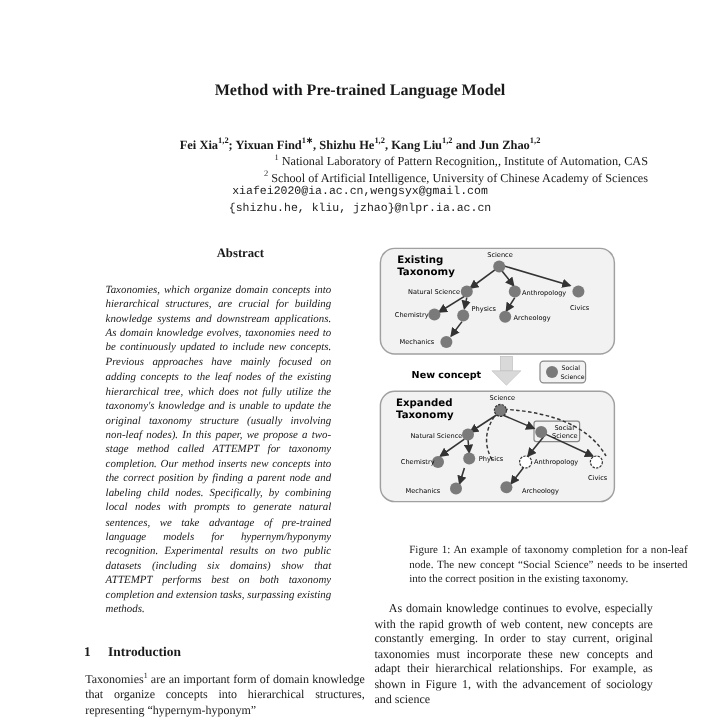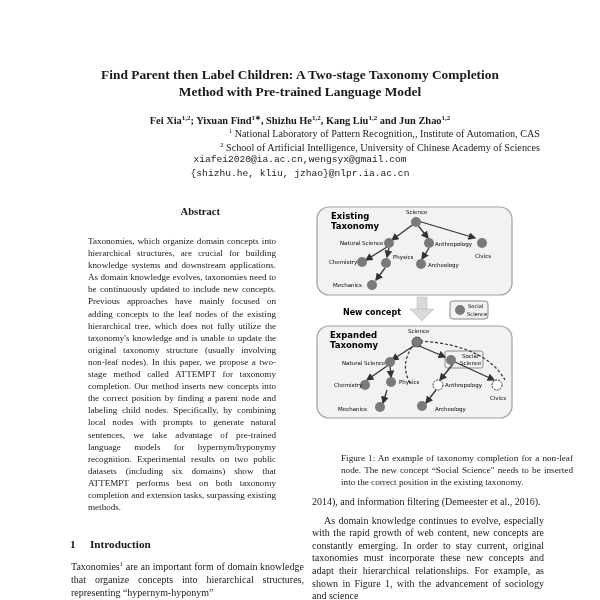--- a/index.html
+++ b/index.html
@@ -10,40 +10,39 @@
   .authors { position:absolute; left:60px; top:112px; width:480px; text-align:center;
              font-weight:bold; font-size:10.4px; line-height:13px; }
   .authors sup { font-weight:bold; font-size:7px; }
   .aff { position:absolute; left:60px; width:480px; text-align:right; font-size:10.2px; line-height:13px; }
   .aff sup { font-size:7px; }
   .mono { position:absolute; left:60px; width:480px; text-align:center;
           font-family:"Liberation Mono", monospace; font-size:9.6px; line-height:13px; }
   .abs-head { position:absolute; left:150px; top:206px; width:70px; text-align:right;
               font-weight:bold; font-size:10.6px; }
   .abs-body { position:absolute; left:88px; top:235px; width:188px; font-size:9.1px; line-height:12.1px;
-              text-align:justify; hyphens:manual; }
+              text-align:justify; hyphens:manual;font-style:italic; }
   .sec-head { position:absolute; left:70px; top:538px; font-weight:bold; font-size:11.2px; }
   .sec-head .num { display:inline-block; width:20px; }
   .intro { position:absolute; left:71px; top:558px; width:233px; font-size:10px; line-height:12.6px;
            text-align:justify; }
   .intro sup { font-size:6.5px; }
   .fig { position:absolute; left:305px; top:200px; width:250px; height:232px; }
   .caption { position:absolute; left:312px; top:452px; width:232px; font-size:9.2px; line-height:12.2px;
              text-align:justify;margin-left:29px; }
   .right-text { position:absolute; left:312px; top:496px; width:232px; font-size:10px; line-height:12.6px;
                 text-align:justify; }
   .right-text p { margin:0; }
   .right-text .indent { text-indent:12px; margin-top:6px; }
   svg text { font-family:"DejaVu Sans", sans-serif; }
 </style>
 </head>
 <body>
 
 <div class="title">
-  <div>Find Parent then Label Children: A Two-stage Taxonomy Completion</div>
   <div>Method with Pre-trained Language Model</div>
 </div>
 
 <div class="authors">
   <span><span>Fei Xia</span><sup>1,2</sup><span>; </span></span><span><span>Yixuan Find</span><sup>1∗</sup><span>, </span></span><span><span>Shizhu He</span><sup>1,2</sup><span>, </span></span><span><span>Kang Liu</span><sup>1,2</sup><span> and </span></span><span><span>Jun Zhao</span><sup>1,2</sup></span>
 </div>
 <div class="aff" style="top:125px"><sup>1</sup> <span>National Laboratory of Pattern Recognition,, Institute of Automation, CAS</span></div>
 <div class="aff" style="top:139px"><sup>2</sup> <span>School of Artificial Intelligence, University of Chinese Academy of Sciences</span></div>
 <div class="mono" style="top:153px">xiafei2020@ia.ac.cn,wengsyx@gmail.com</div>
 <div class="mono" style="top:167px">{shizhu.he, kliu, jzhao}@nlpr.ia.ac.cn</div>
@@ -137,15 +136,14 @@
       <text x="94" y="184" font-size="5.5">Physics</text>
       <text x="130" y="211" font-size="5.5">Archeology</text>
       <text x="33" y="211" font-size="5.5">Mechanics</text>
     </g>
   </svg>
 </div>
 
 <div class="caption">Figure 1: An example of taxonomy completion for a non-leaf node. The new concept “Social Science” needs to be inserted into the correct position in the existing taxonomy.</div>
 
 <div class="right-text">
-  <p>2014), and information filtering (Demeester et al., 2016).</p>
   <p class="indent">As domain knowledge continues to evolve, especially with the rapid growth of web content, new concepts are constantly emerging. In order to stay current, original taxonomies must incorporate these new concepts and adapt their hierarchical relationships. For example, as shown in Figure 1, with the advancement of sociology and science</p>
 </div>
 
 </body></html>

